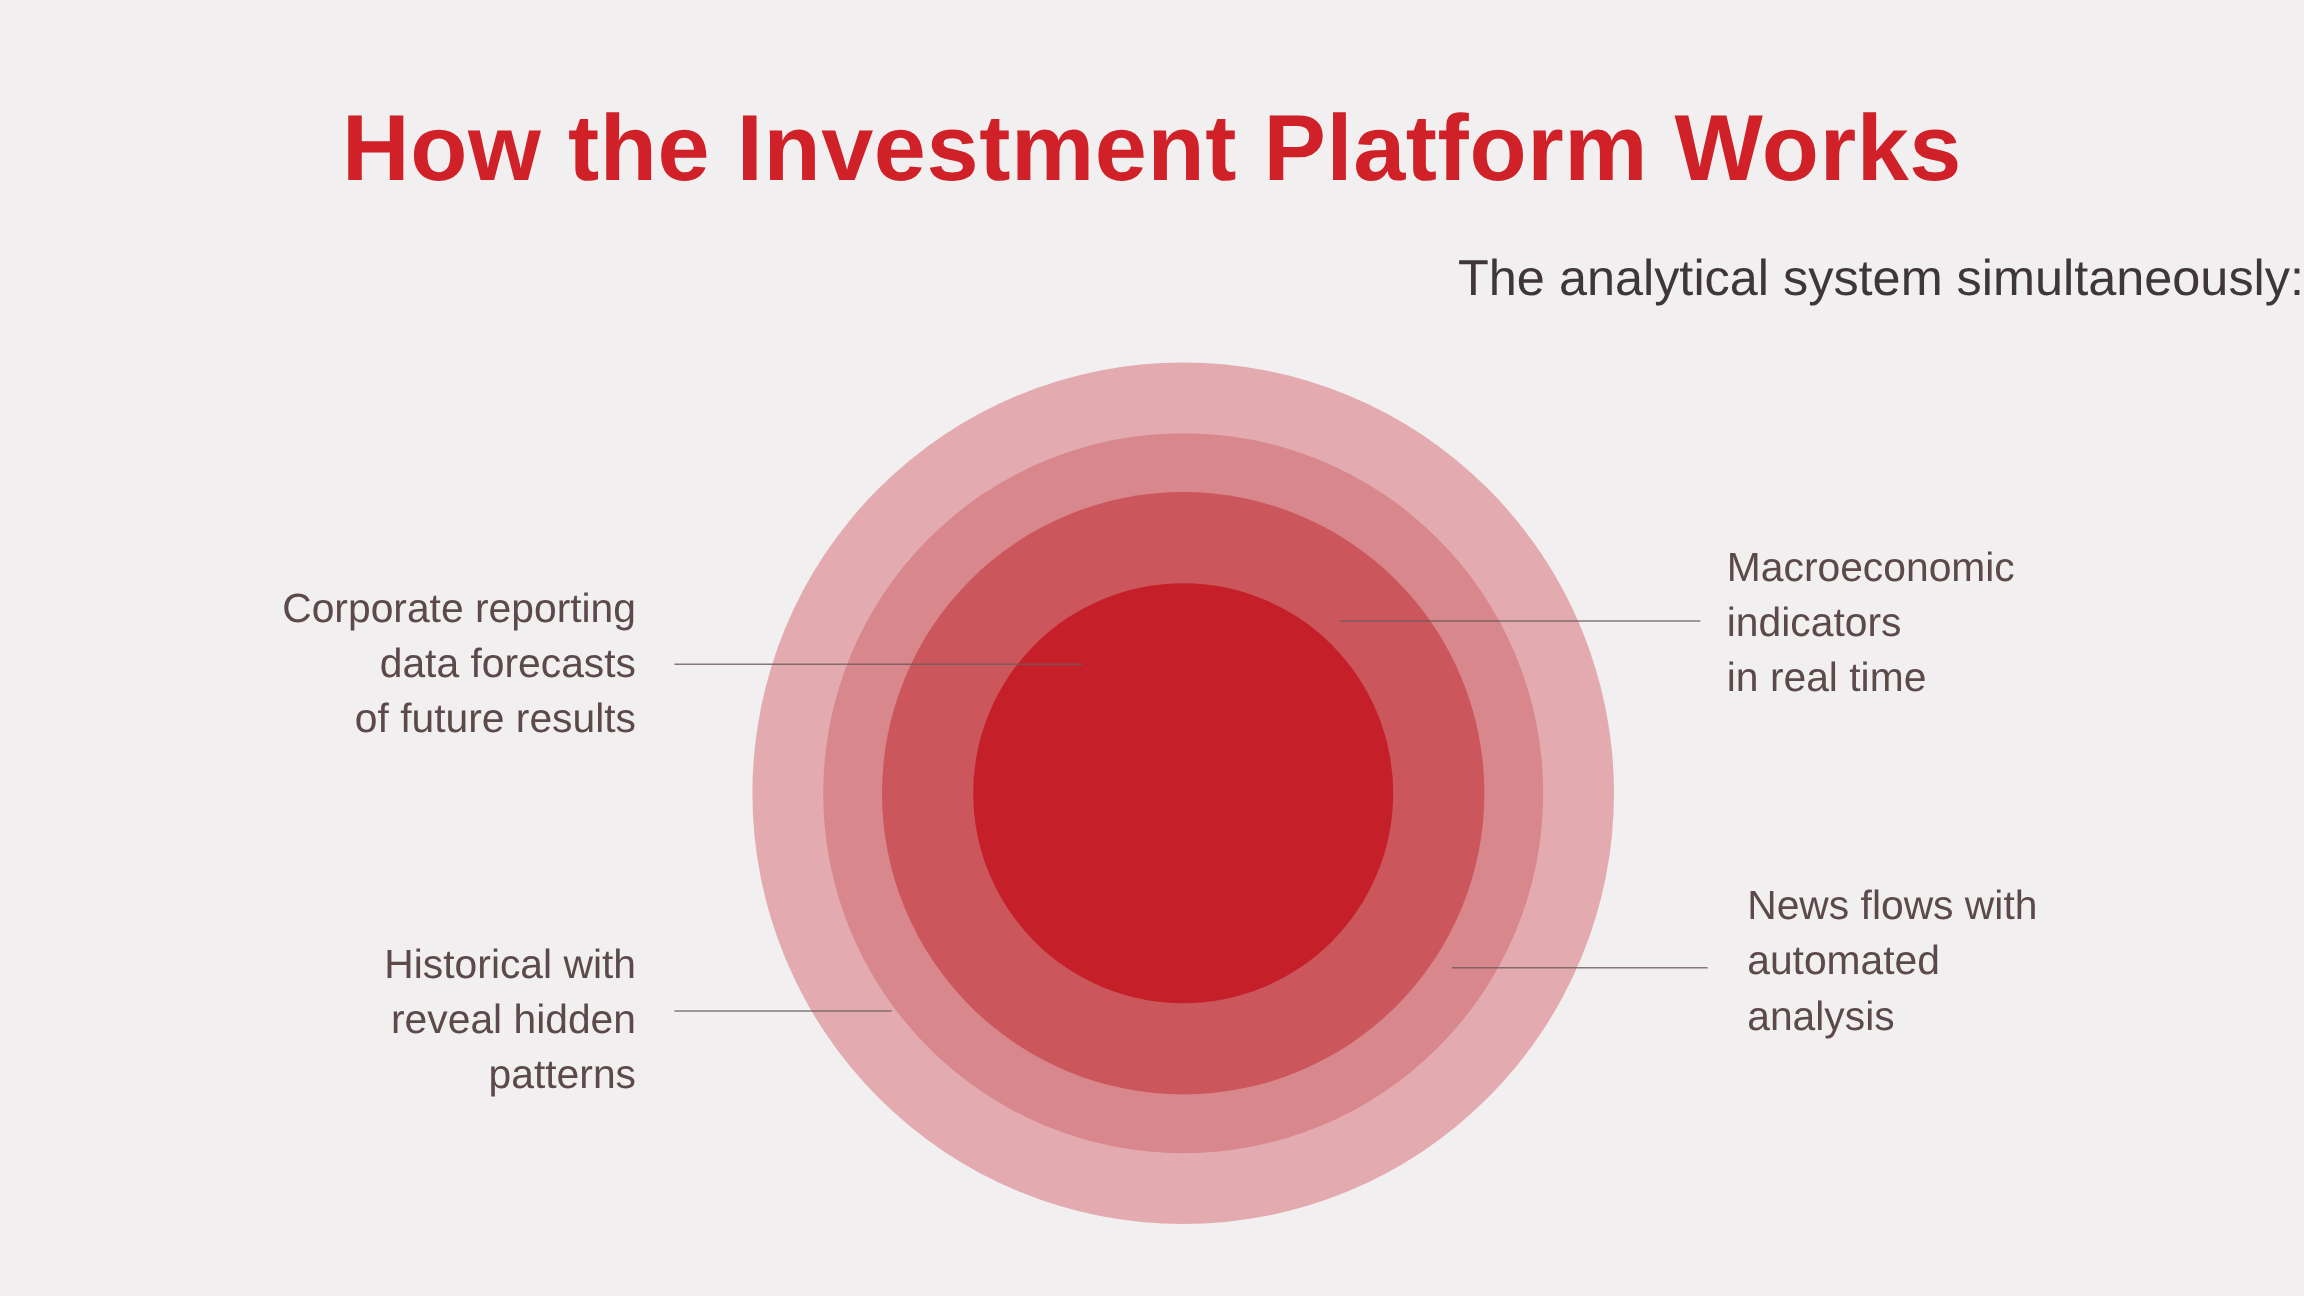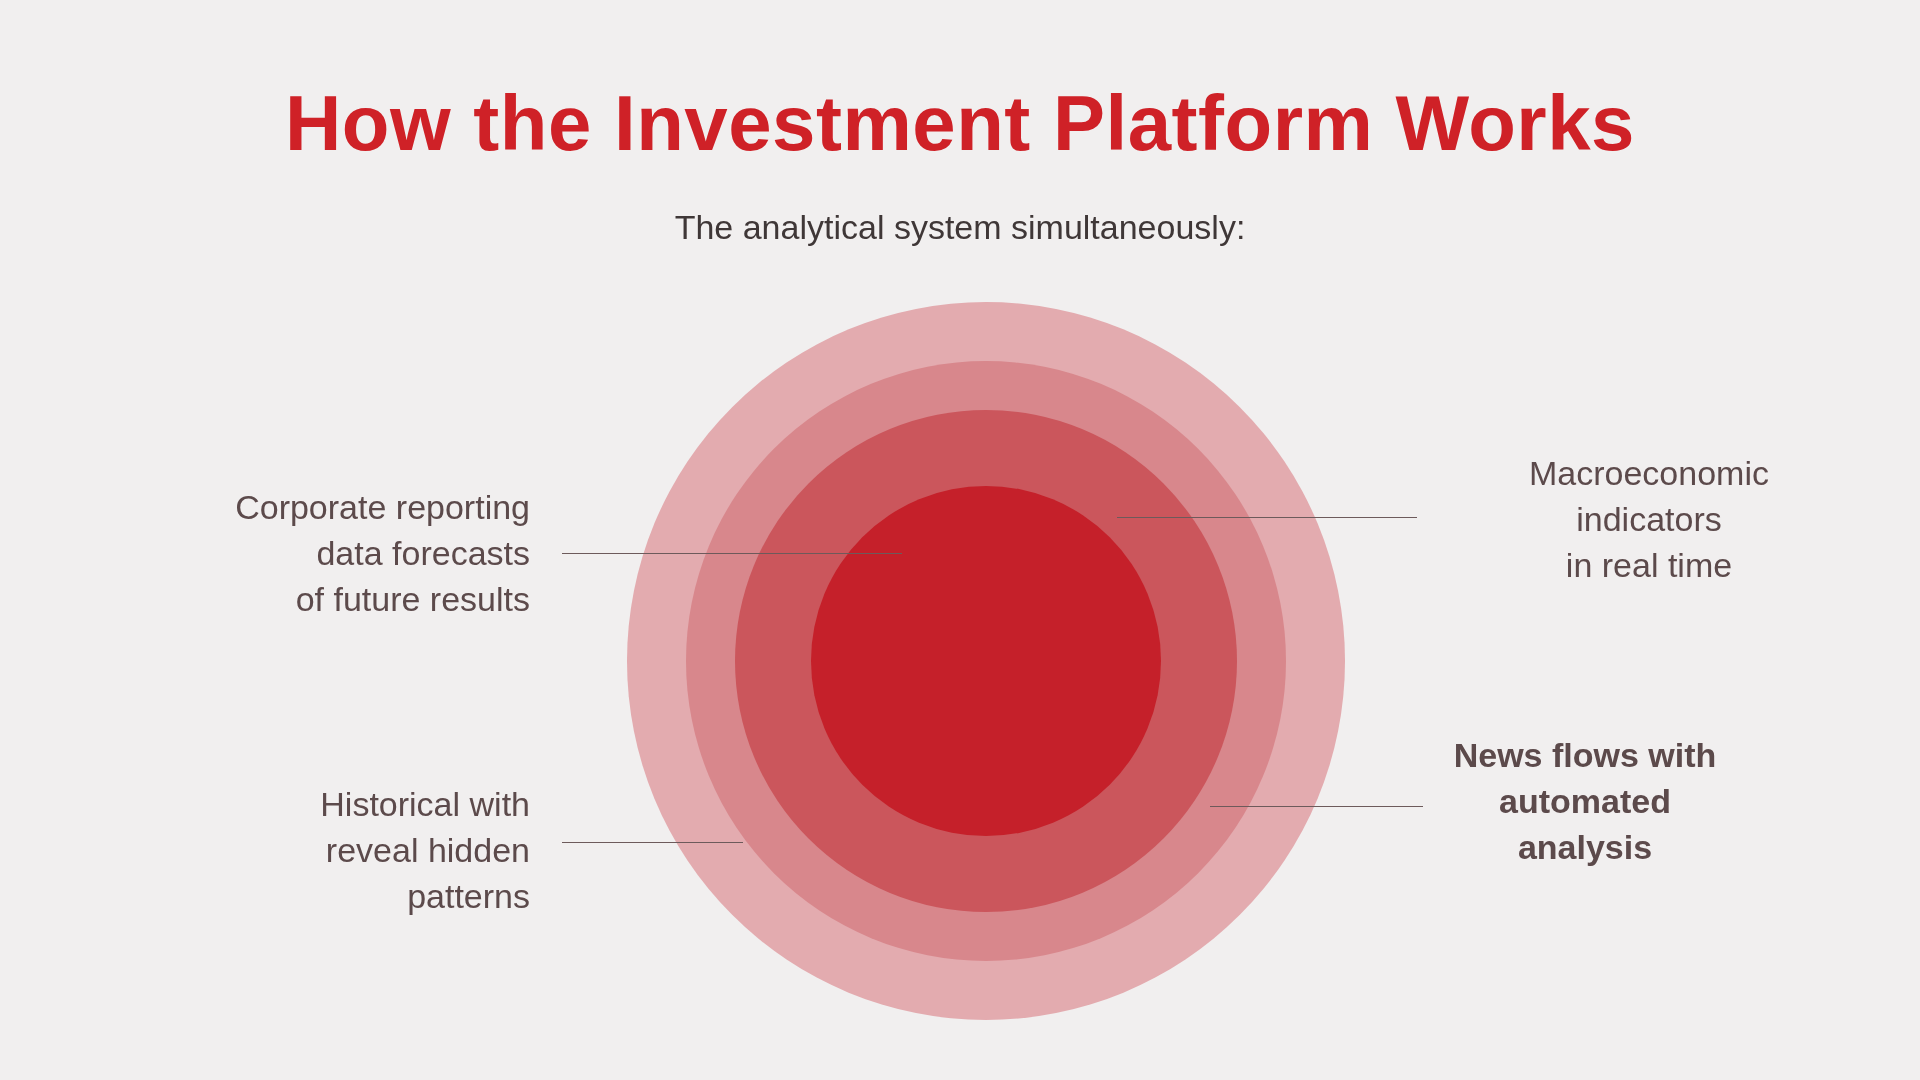--- a/index.html
+++ b/index.html
@@ -32,46 +32,46 @@
     text-align: center;
     font-size: 78px;
     font-weight: 700;
     letter-spacing: 0.5px;
     color: var(--title-red);
   }
   .subtitle {
     position: absolute;
     left: 0; right: 0;
     top: 208px;
-    text-align: center;
-    font-size: 34px;
+    text-align: right;
+    font-size: 42px;
     font-weight: 400;
     color: var(--subtitle-text);
   }
   .circle {
     position: absolute;
     border-radius: 50%;
   }
   .ring-outer  { left: 627px; top: 302px; width: 718px; height: 718px; background: var(--ring-outer); }
   .ring-middle { left: 686px; top: 361px; width: 600px; height: 600px; background: var(--ring-2); }
   .ring-inner  { left: 735px; top: 410px; width: 502px; height: 502px; background: var(--ring-3); }
   .core-circle { left: 811px; top: 486px; width: 350px; height: 350px; background: var(--core); }
   .label {
     position: absolute;
     font-size: 34px;
     line-height: 46px;
     color: var(--label-text);
     white-space: pre-line;
   }
   .label-left { text-align: right; }
-  .label-right { text-align: center; }
+  .label-right { text-align: left; }
   .label-corporate  { left: 130px;  top: 484px; width: 400px; }
   .label-historical { left: 130px;  top: 781px; width: 400px; }
   .label-macro      { left: 1439px; top: 450px; width: 420px; }
-  .label-news       { left: 1375px; top: 732px; width: 420px; font-weight: bold; }
+  .label-news       { left: 1456px; top: 732px; width: 420px; }
   .connector {
     position: absolute;
     height: 0;
     border-top: 1px solid var(--connector);
   }
   .connector-corporate  { left: 562px;  top: 553px; width: 340px; }
   .connector-historical { left: 562px;  top: 842px; width: 181px; }
   .connector-macro      { left: 1117px; top: 517px; width: 300px; }
   .connector-news       { left: 1210px; top: 806px; width: 213px; }
 </style>

